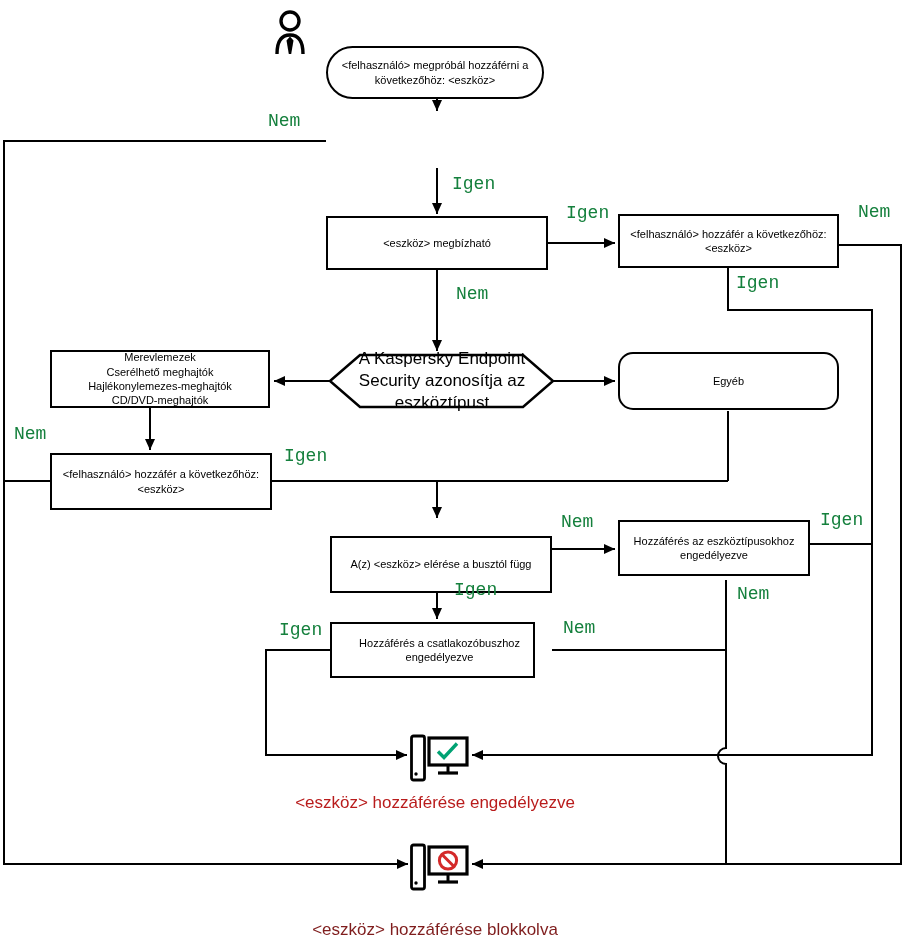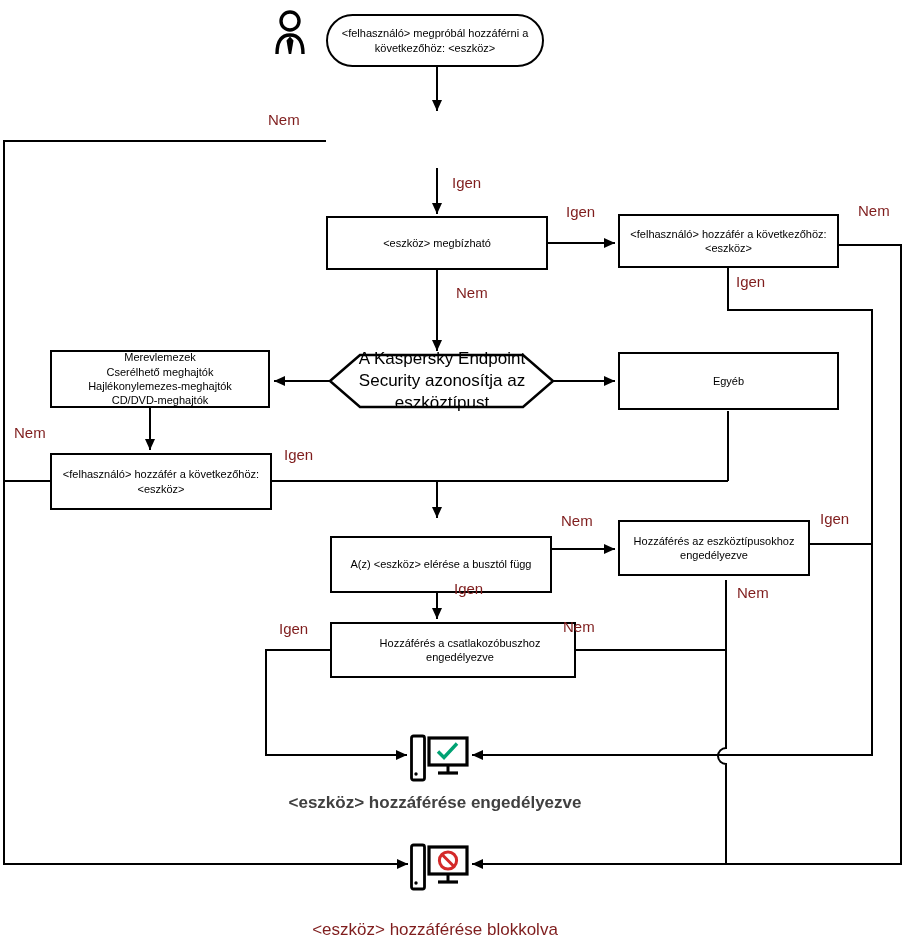--- a/index.html
+++ b/index.html
@@ -6,32 +6,32 @@
   #canvas{
     position:relative;width:907px;height:948px;background:#ffffff;overflow:hidden;
     font-family:"Liberation Sans", sans-serif;color:#000;
   }
   #wires{position:absolute;left:0;top:0;z-index:1;}
   .node{
     position:absolute;z-index:2;box-sizing:border-box;background:#fff;
     border:2.5px solid #000;display:flex;flex-direction:column;align-items:center;justify-content:center;
     text-align:center;font-size:11px;line-height:1.3;padding:2px 6px;
   }
-  .pill{border-radius:27px;border-width:2px;}
+  .pill{border-radius:27px;border-width:2px;margin-top:32px;}
   .hexlabel{
     position:absolute;z-index:2;display:flex;align-items:center;justify-content:center;
     text-align:center;font-size:17px;line-height:1.3;background:transparent;
   }
   .edge{
-    position:absolute;z-index:3;font-size:15px;color:#7f1d1d;white-space:nowrap;
+    position:absolute;z-index:3;font-size:18px;color:#15803d;white-space:nowrap;font-family:Liberation Mono, monospace;
   }
   .caption{
     position:absolute;z-index:3;width:300px;text-align:center;font-size:17px;white-space:nowrap;
   }
-  .caption.ok{color:#404040;font-weight:bold;}
+  .caption.ok{color:#b91c1c;}
   .caption.bad{color:#7f1d1d;}
 </style>
 </head>
 <body>
 
 <div id="canvas">
 
   <svg id="wires" width="907" height="948" viewBox="0 0 907 948">
     <defs>
       <marker id="arr" markerUnits="userSpaceOnUse" markerWidth="12" markerHeight="10" refX="11" refY="5" orient="auto">
@@ -110,37 +110,37 @@
     <span>A Kaspersky Endpoint Security azonosítja az eszköztípust</span>
   </div>
 
   <div class="node" style="left:50px;top:350px;width:220px;height:58px;">
     <div>Merevlemezek</div>
     <div>Cserélhető meghajtók</div>
     <div>Hajlékonylemezes-meghajtók</div>
     <div>CD/DVD-meghajtók</div>
   </div>
 
-  <div class="node" style="left:618px;top:352px;width:221px;height:58px;">
+  <div class="node" style="left:618px;top:352px;width:221px;height:58px;border-radius:15px;">
     <span>Egyéb</span>
   </div>
 
   <div class="node" style="left:50px;top:453px;width:222px;height:57px;">
     <span>&lt;felhasználó&gt; hozzáfér a következőhöz: &lt;eszköz&gt;</span>
   </div>
 
   <div class="node" style="left:330px;top:521px;width:222px;height:57px;margin-top:15px;">
     <span>A(z) &lt;eszköz&gt; elérése a busztól függ</span>
   </div>
 
   <div class="node" style="left:618px;top:520px;width:192px;height:56px;">
     <span>Hozzáférés az eszköztípusokhoz engedélyezve</span>
   </div>
 
-  <div class="node" style="left:330px;top:622px;width:246px;height:56px;padding-left:20px;">
+  <div class="node" style="left:330px;top:622px;width:205px;height:56px;padding-left:20px;">
     <span>Hozzáférés a csatlakozóbuszhoz engedélyezve</span>
   </div>
 
   <div class="edge" style="left:268px;top:111px;">Nem</div>
   <div class="edge" style="left:452px;top:174px;">Igen</div>
   <div class="edge" style="left:566px;top:203px;">Igen</div>
   <div class="edge" style="left:456px;top:284px;">Nem</div>
   <div class="edge" style="left:858px;top:202px;">Nem</div>
   <div class="edge" style="left:736px;top:273px;">Igen</div>
   <div class="edge" style="left:14px;top:424px;">Nem</div>

